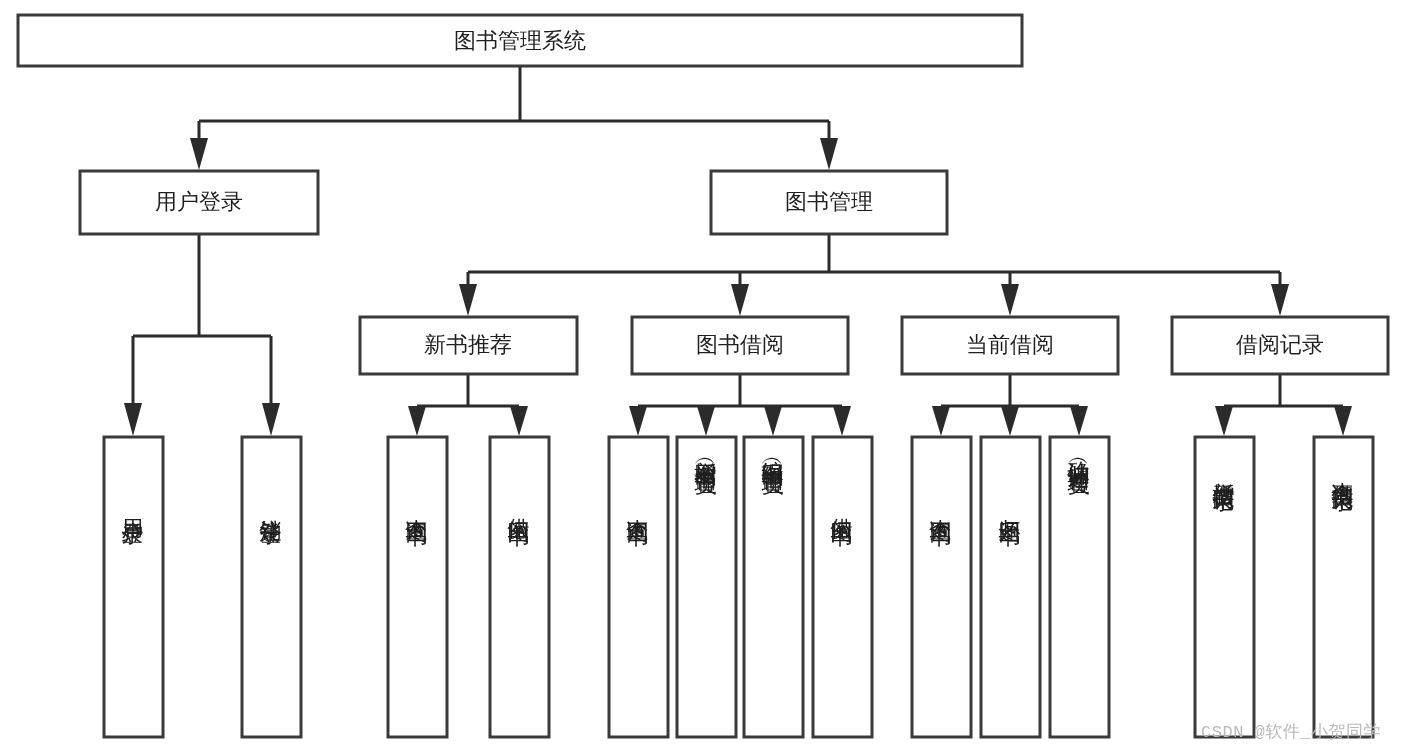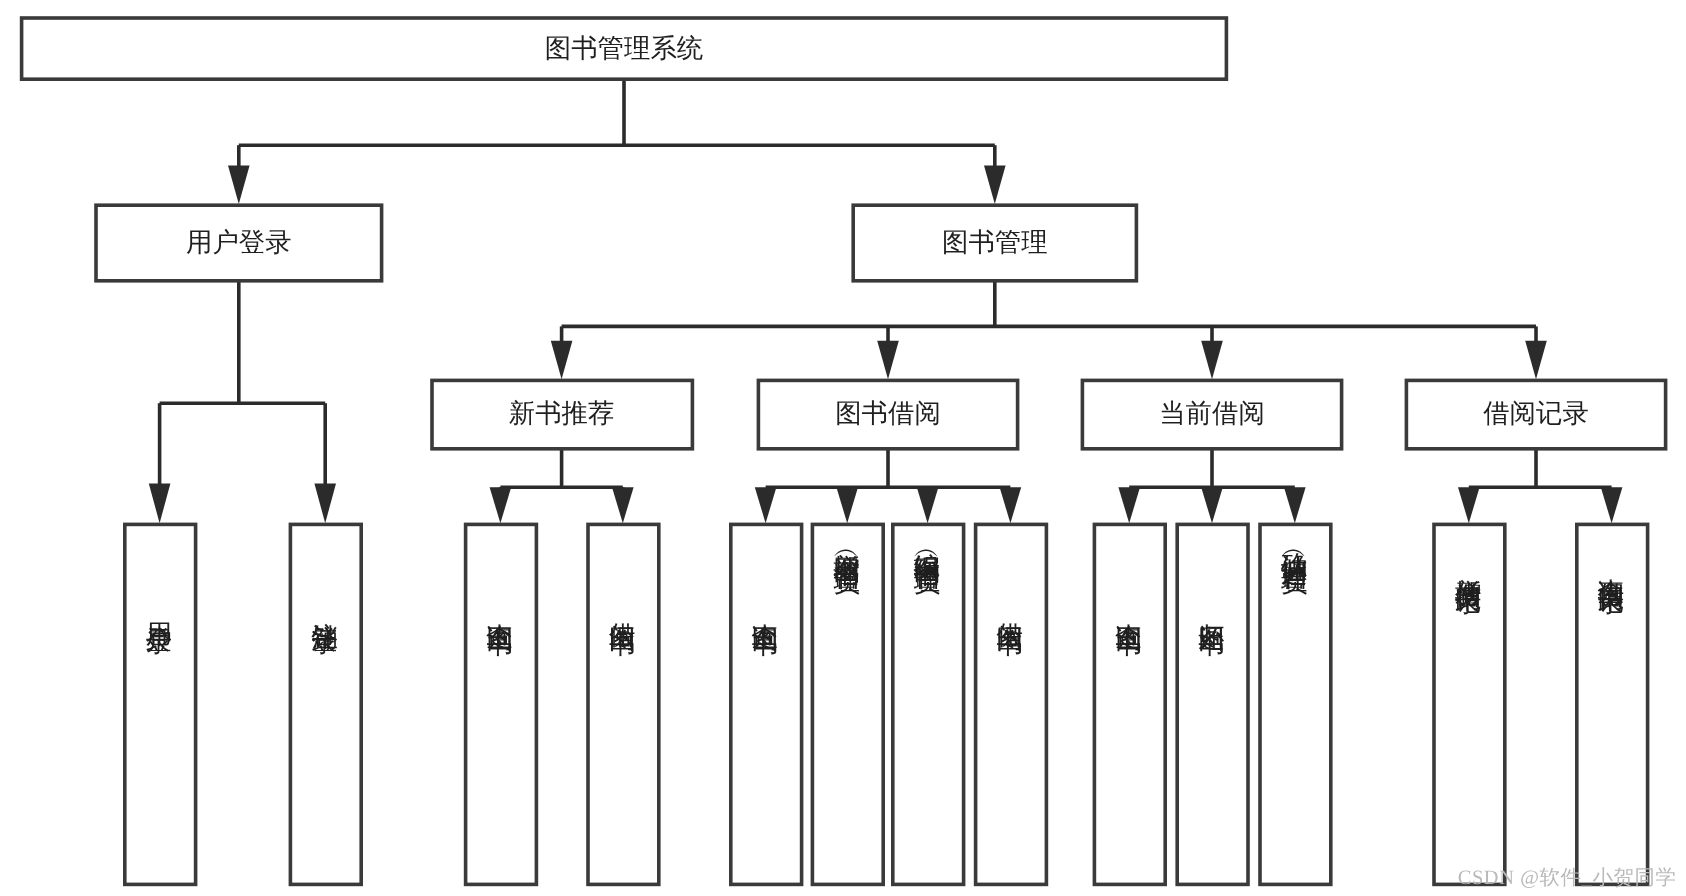--- a/index.html
+++ b/index.html
@@ -52,23 +52,23 @@
     font-family: "Liberation Sans", "DejaVu Sans", sans-serif;
     font-size: 22px;
     fill: #1f1f1f;
     writing-mode: vertical-rl;
     text-orientation: upright;
     letter-spacing: 2px;
     white-space: pre;
   }
   .watermark-text {
     position: absolute;
-    right: 8px;
+    right: 24px;
     bottom: 4px;
-    font-family: Liberation Serif, serif;
+    font-family: Liberation Mono, monospace;
     font-size: 17px;
     color: #b9b9b9;
     letter-spacing: 0.5px;
     white-space: nowrap;
     pointer-events: none;
   }
 </style>
 </head>
 <body>
 

